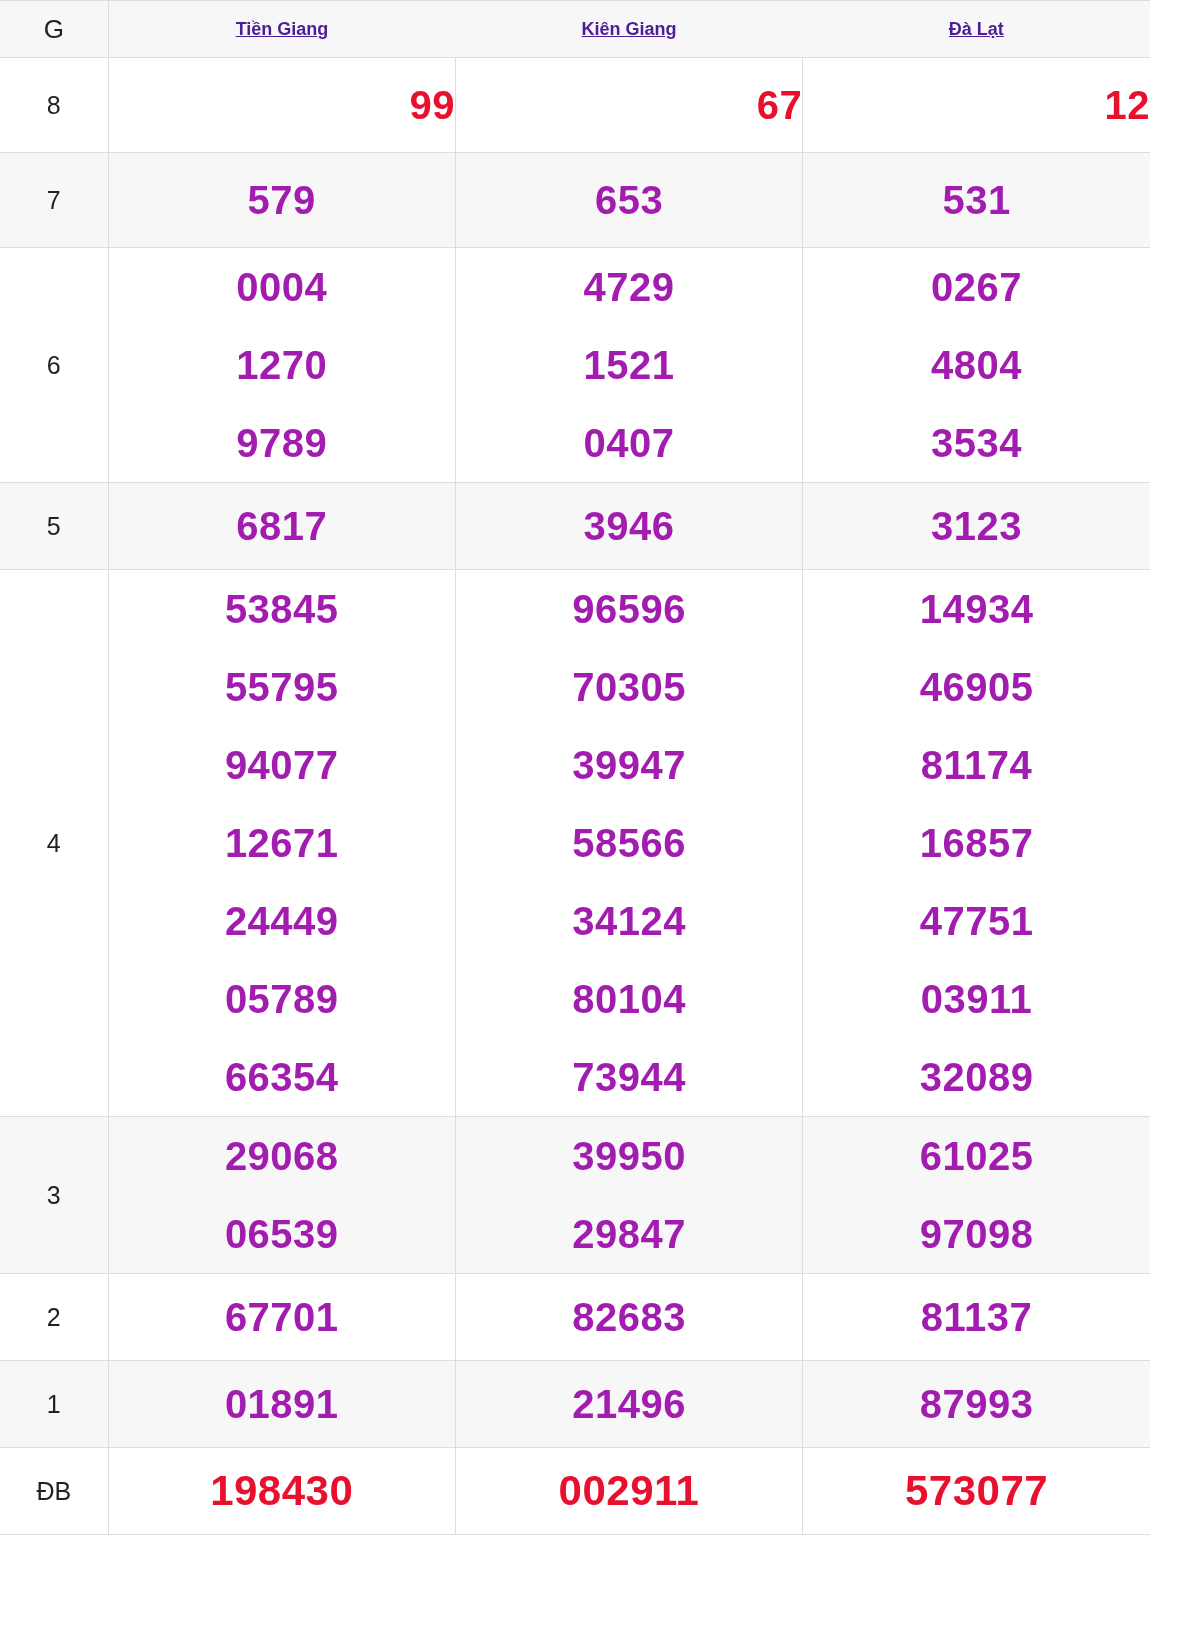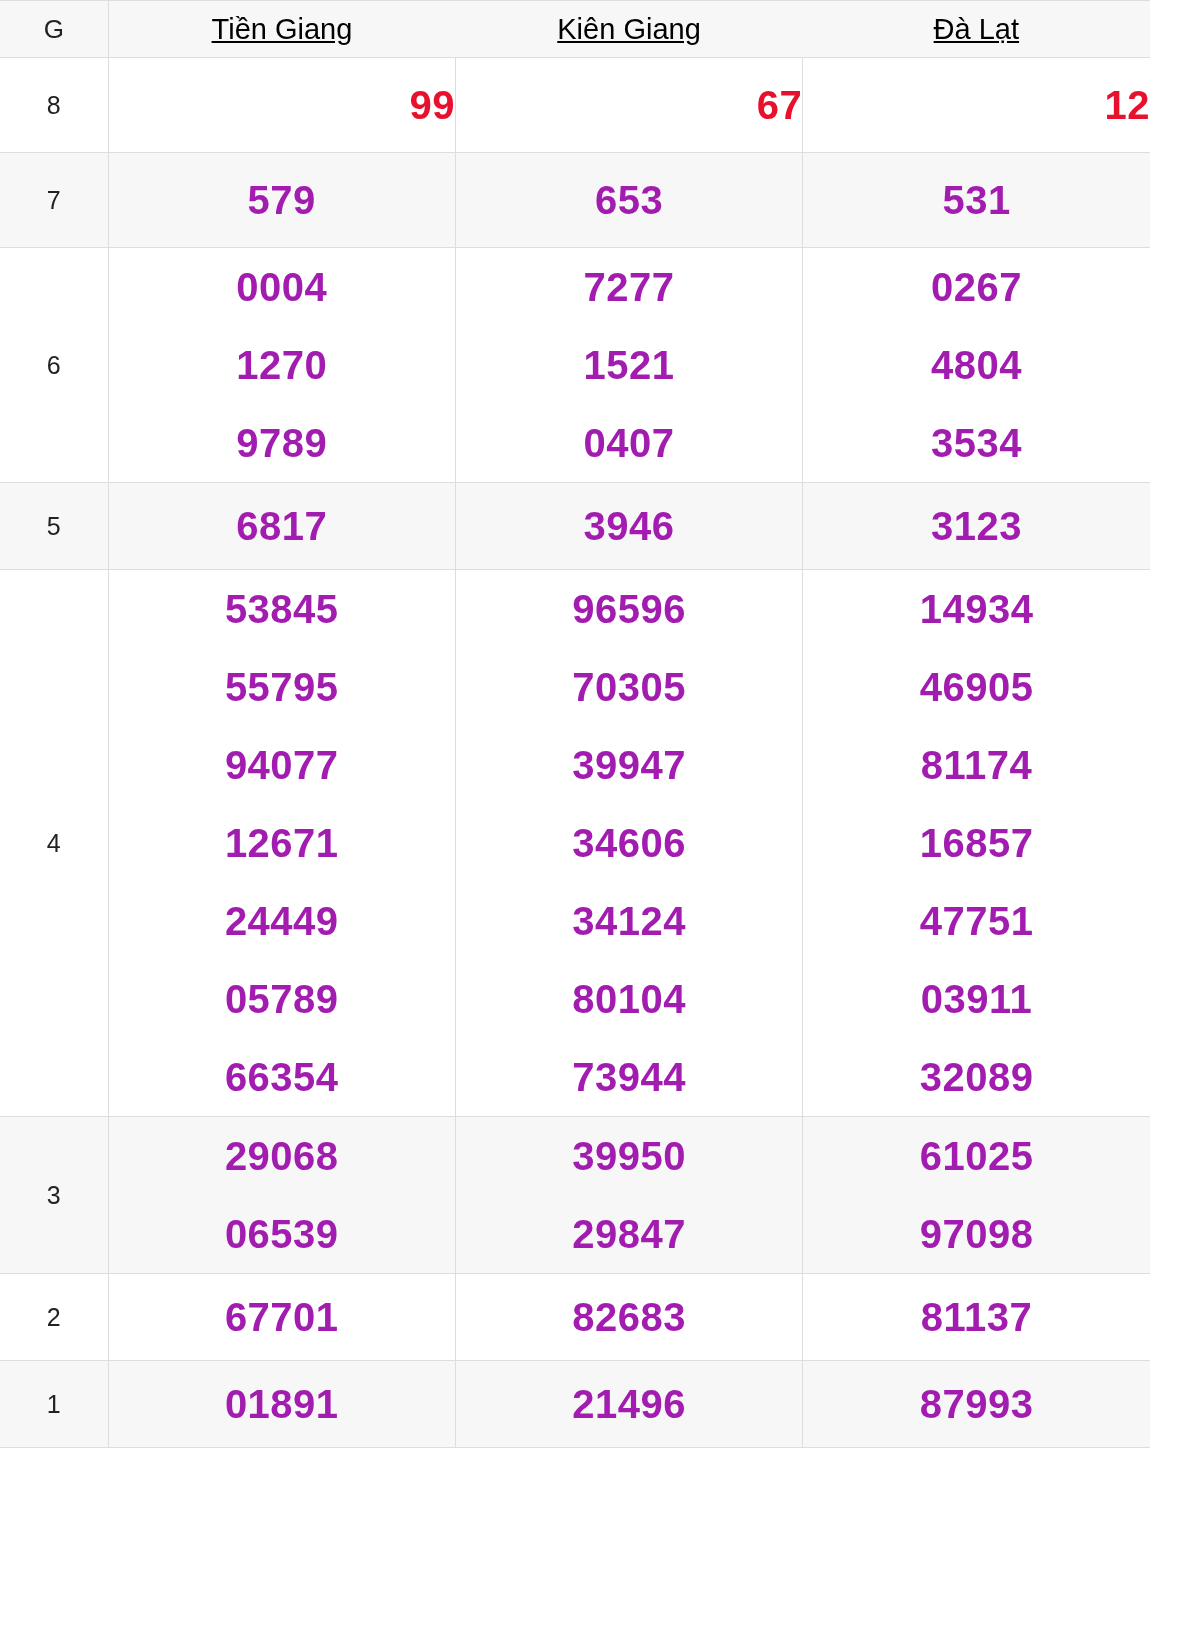--- a/index.html
+++ b/index.html
@@ -49,24 +49,24 @@
     background: #f7f7f7;
     height: 56px;
     font-weight: normal;
   }
   th.g-col {
     font-size: 26px;
     color: #222;
     font-weight: normal;
   }
   th.prov-head a {
-    color: #000000;
+    color: #4c1d95;
     text-decoration: underline;
-    font-size: 29px;
-    font-weight: normal;
+    font-size: 18px;
+    font-weight: bold;
     font-family: "Liberation Sans", sans-serif;
   }
 
   tbody tr.alt td { background: #f7f7f7; }
   tbody tr td { background: #ffffff; }
 
   td.g-col {
     font-size: 25px;
     color: #222;
     font-weight: normal;
@@ -149,21 +149,21 @@
       </tr>
 
       <tr class="row-g6">
         <td class="g-col">6</td>
         <td class="prov-col">
           <span class="num-line">0004</span>
           <span class="num-line">1270</span>
           <span class="num-line">9789</span>
         </td>
         <td class="prov-col">
-          <span class="num-line">7277</span>
+          <span class="num-line">4729</span>
           <span class="num-line">1521</span>
           <span class="num-line">0407</span>
         </td>
         <td class="prov-col">
           <span class="num-line">0267</span>
           <span class="num-line">4804</span>
           <span class="num-line">3534</span>
         </td>
       </tr>
 
@@ -188,21 +188,21 @@
           <span class="num-line">94077</span>
           <span class="num-line">12671</span>
           <span class="num-line">24449</span>
           <span class="num-line">05789</span>
           <span class="num-line">66354</span>
         </td>
         <td class="prov-col">
           <span class="num-line">96596</span>
           <span class="num-line">70305</span>
           <span class="num-line">39947</span>
-          <span class="num-line">34606</span>
+          <span class="num-line">58566</span>
           <span class="num-line">34124</span>
           <span class="num-line">80104</span>
           <span class="num-line">73944</span>
         </td>
         <td class="prov-col">
           <span class="num-line">14934</span>
           <span class="num-line">46905</span>
           <span class="num-line">81174</span>
           <span class="num-line">16857</span>
           <span class="num-line">47751</span>
@@ -246,15 +246,27 @@
             <span class="num-line">01891</span>
           </td>
         <td class="prov-col">
             <span class="num-line">21496</span>
           </td>
         <td class="prov-col">
             <span class="num-line">87993</span>
           </td>
       </tr>
 
+      <tr class="row-db">
+        <td class="g-col">ĐB</td>
+        <td class="prov-col special">
+            <span class="num-line">198430</span>
+          </td>
+        <td class="prov-col special">
+            <span class="num-line">002911</span>
+          </td>
+        <td class="prov-col special">
+            <span class="num-line">573077</span>
+          </td>
+      </tr>
     </tbody>
   </table>
 </div>
 
 </body></html>

